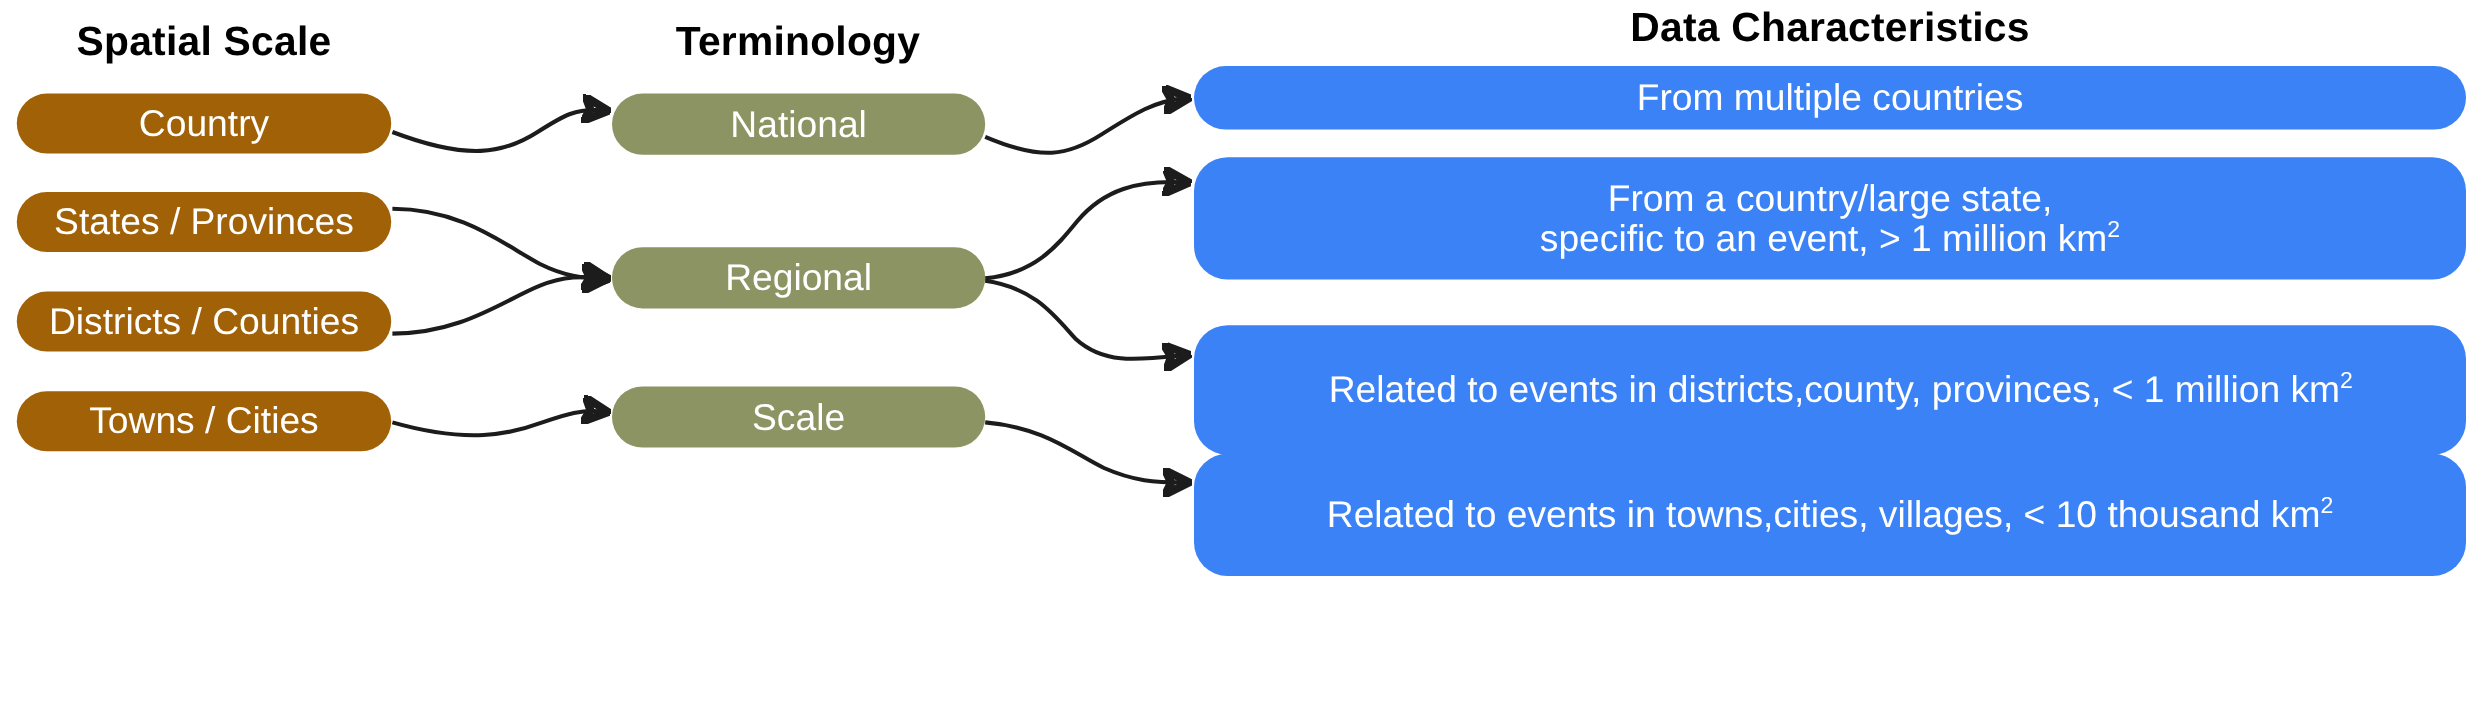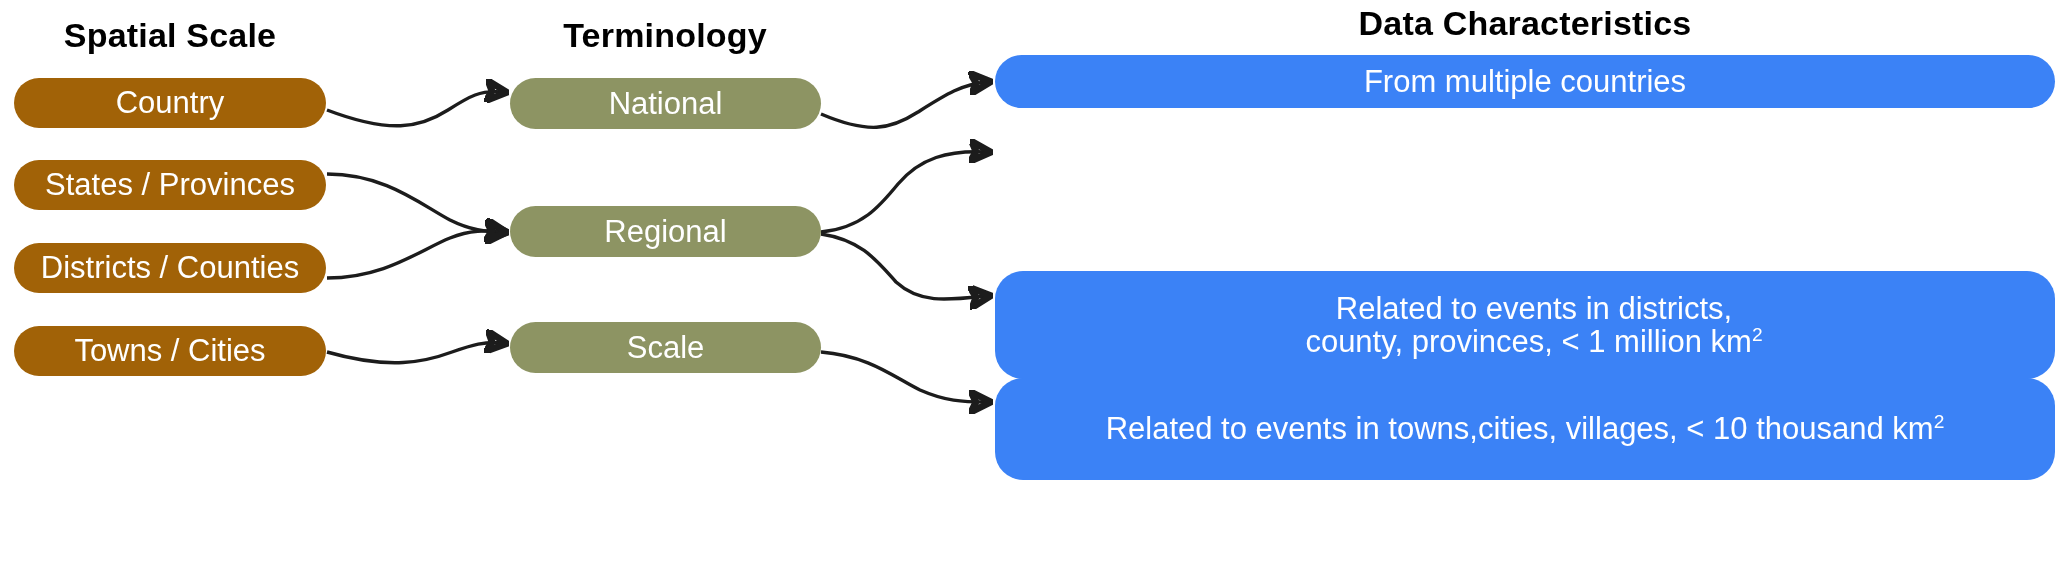--- a/index.html
+++ b/index.html
@@ -106,22 +106,26 @@
   </div>
 
   <div class="pill term" style="left:510px; top:322px; width:311px; height:51px;">
     <span>Scale</span>
   </div>
 
   <div class="pill data" style="left:995px; top:55px; width:1060px; height:53px; flex-direction:column;">
     <div>From multiple countries</div>
   </div>
 
+  <div class="pill data" style="left:995px; top:131px; width:1060px; height:102px; flex-direction:column;">
+    <div>From a country/large state,</div>
+    <div><span>specific to an event, &gt; 1 million km</span><span class="sup">2</span></div>
+  </div>
 
-  <div class="pill data" style="left:995px; top:271px; width:1060px; height:108px; flex-direction:column;padding-left:32px;">
+  <div class="pill data" style="left:995px; top:271px; width:1060px; height:108px; flex-direction:row;padding-left:32px;">
     <div>Related to events in districts,</div>
     <div><span>county, provinces, &lt; 1 million km</span><span class="sup">2</span></div>
   </div>
 
   <div class="pill data" style="left:995px; top:378px; width:1060px; height:102px; ">
     <div>Related to events in towns,</div>
     <div><span>cities, villages, &lt; 10 thousand km</span><span class="sup">2</span></div>
   </div>
 
 </div>

